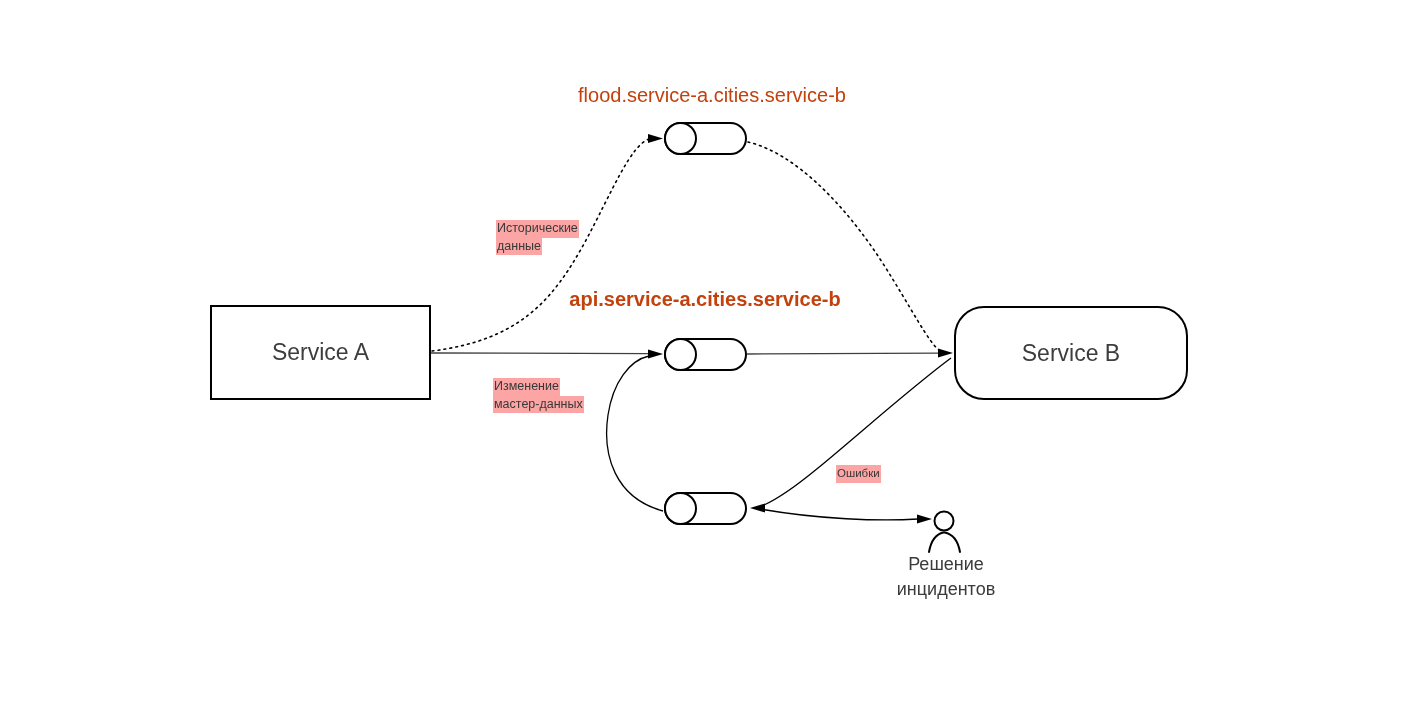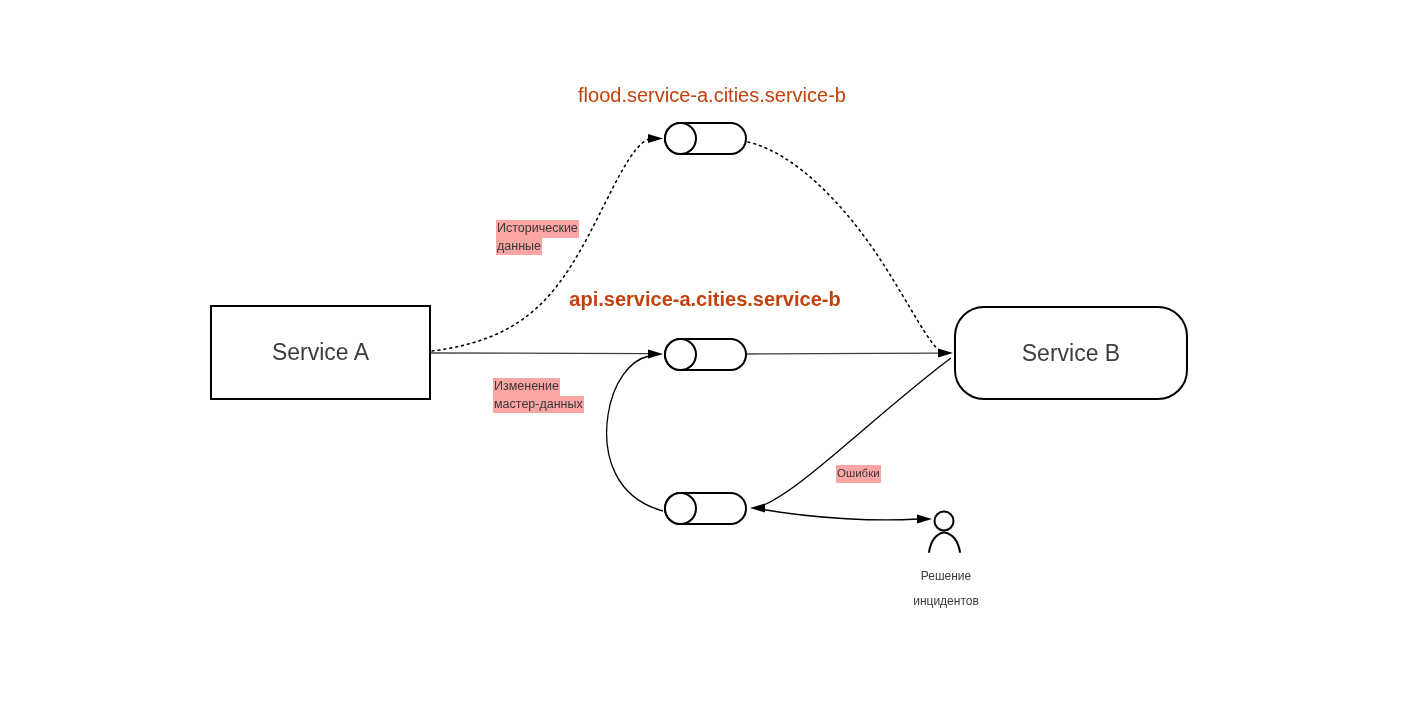--- a/index.html
+++ b/index.html
@@ -58,24 +58,24 @@
     background: #fca5a5;
     padding: 0 1px;
     display: inline-block;
   }
   .label-historical { left: 496px; top: 220px; }
   .label-master     { left: 493px; top: 335px; margin-top: 43px; }
   .label-errors     { left: 836px; top: 421px; font-size: 11.5px; margin-top: 44px; }
   .actor-label {
     position: absolute;
     left: 876px;
-    top: 564px;
+    top: 552px;
     width: 140px;
     text-align: center;
-    font-size: 12px;
+    font-size: 18px;
     line-height: 24.5px;
     color: #3b3b3b;
     z-index: 3;
   }
 </style>
 </head>
 <body>
 
 <div class="canvas">
 

